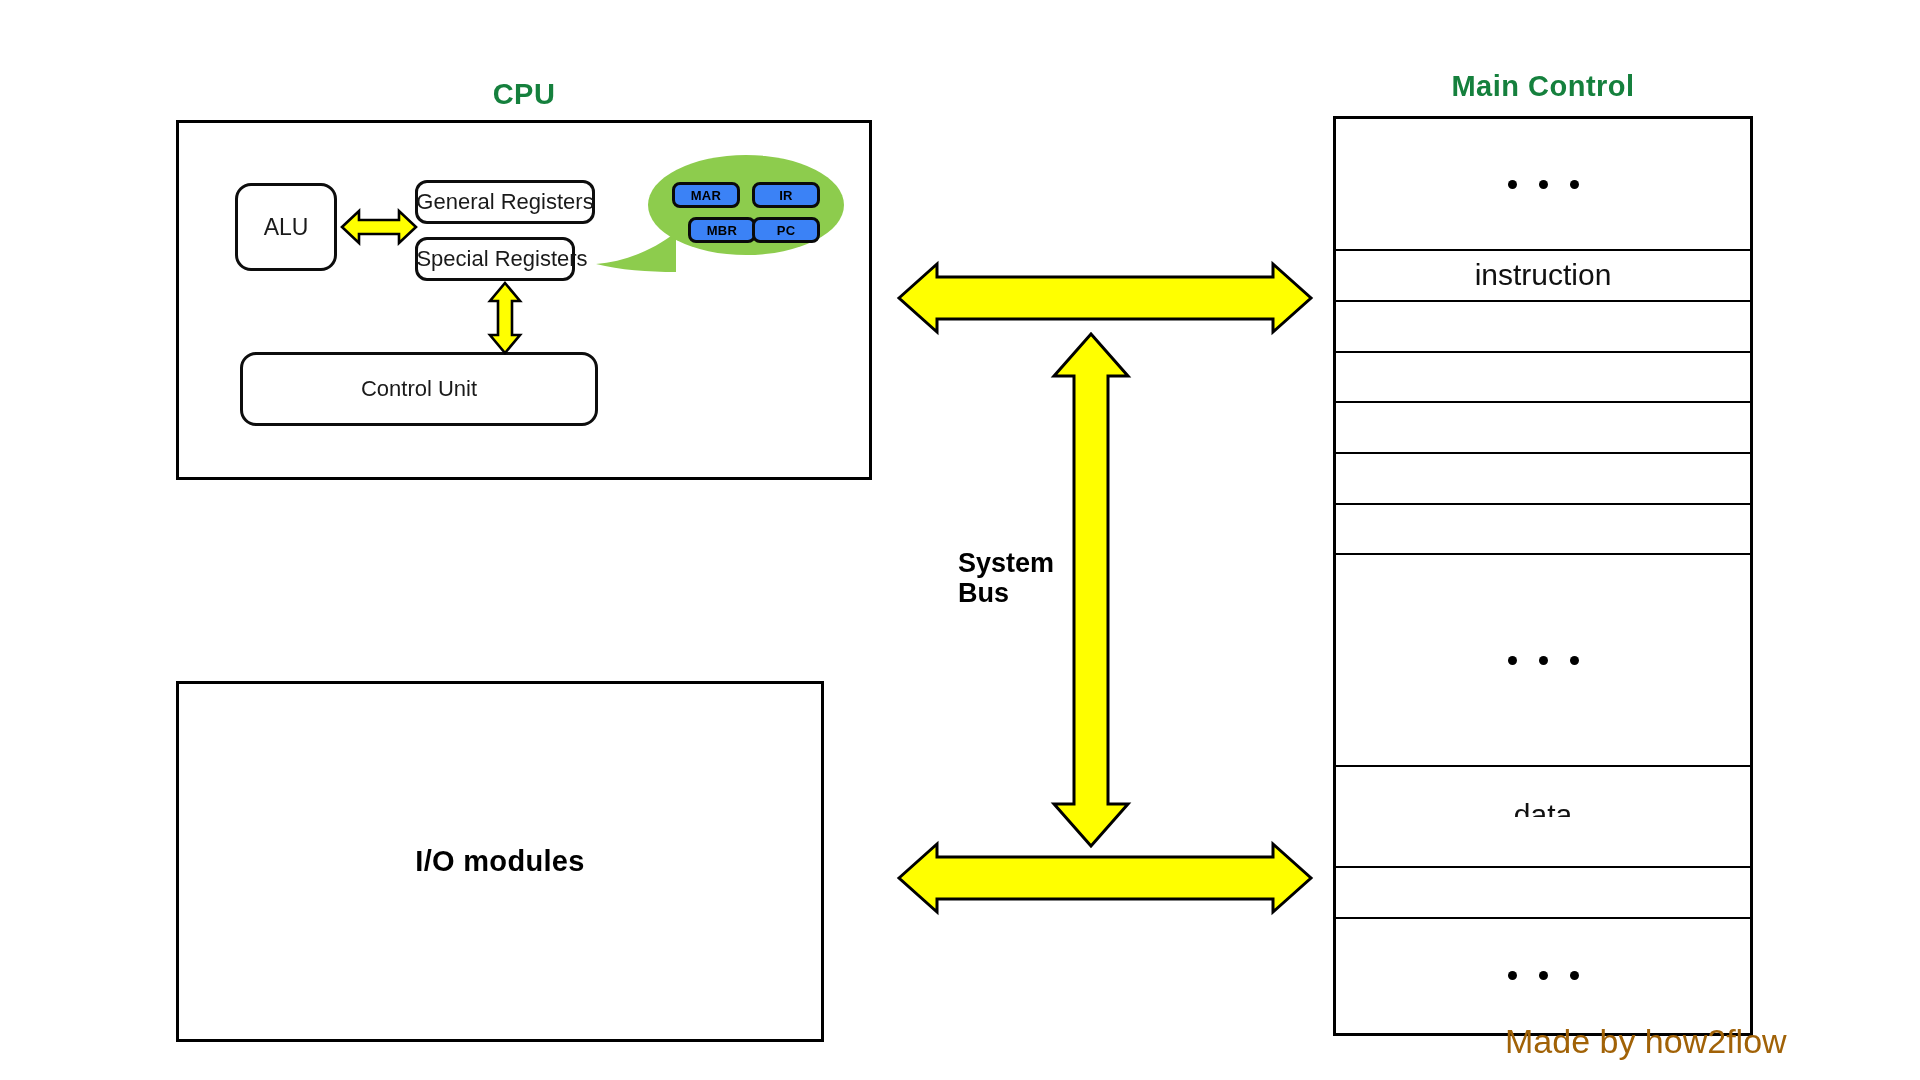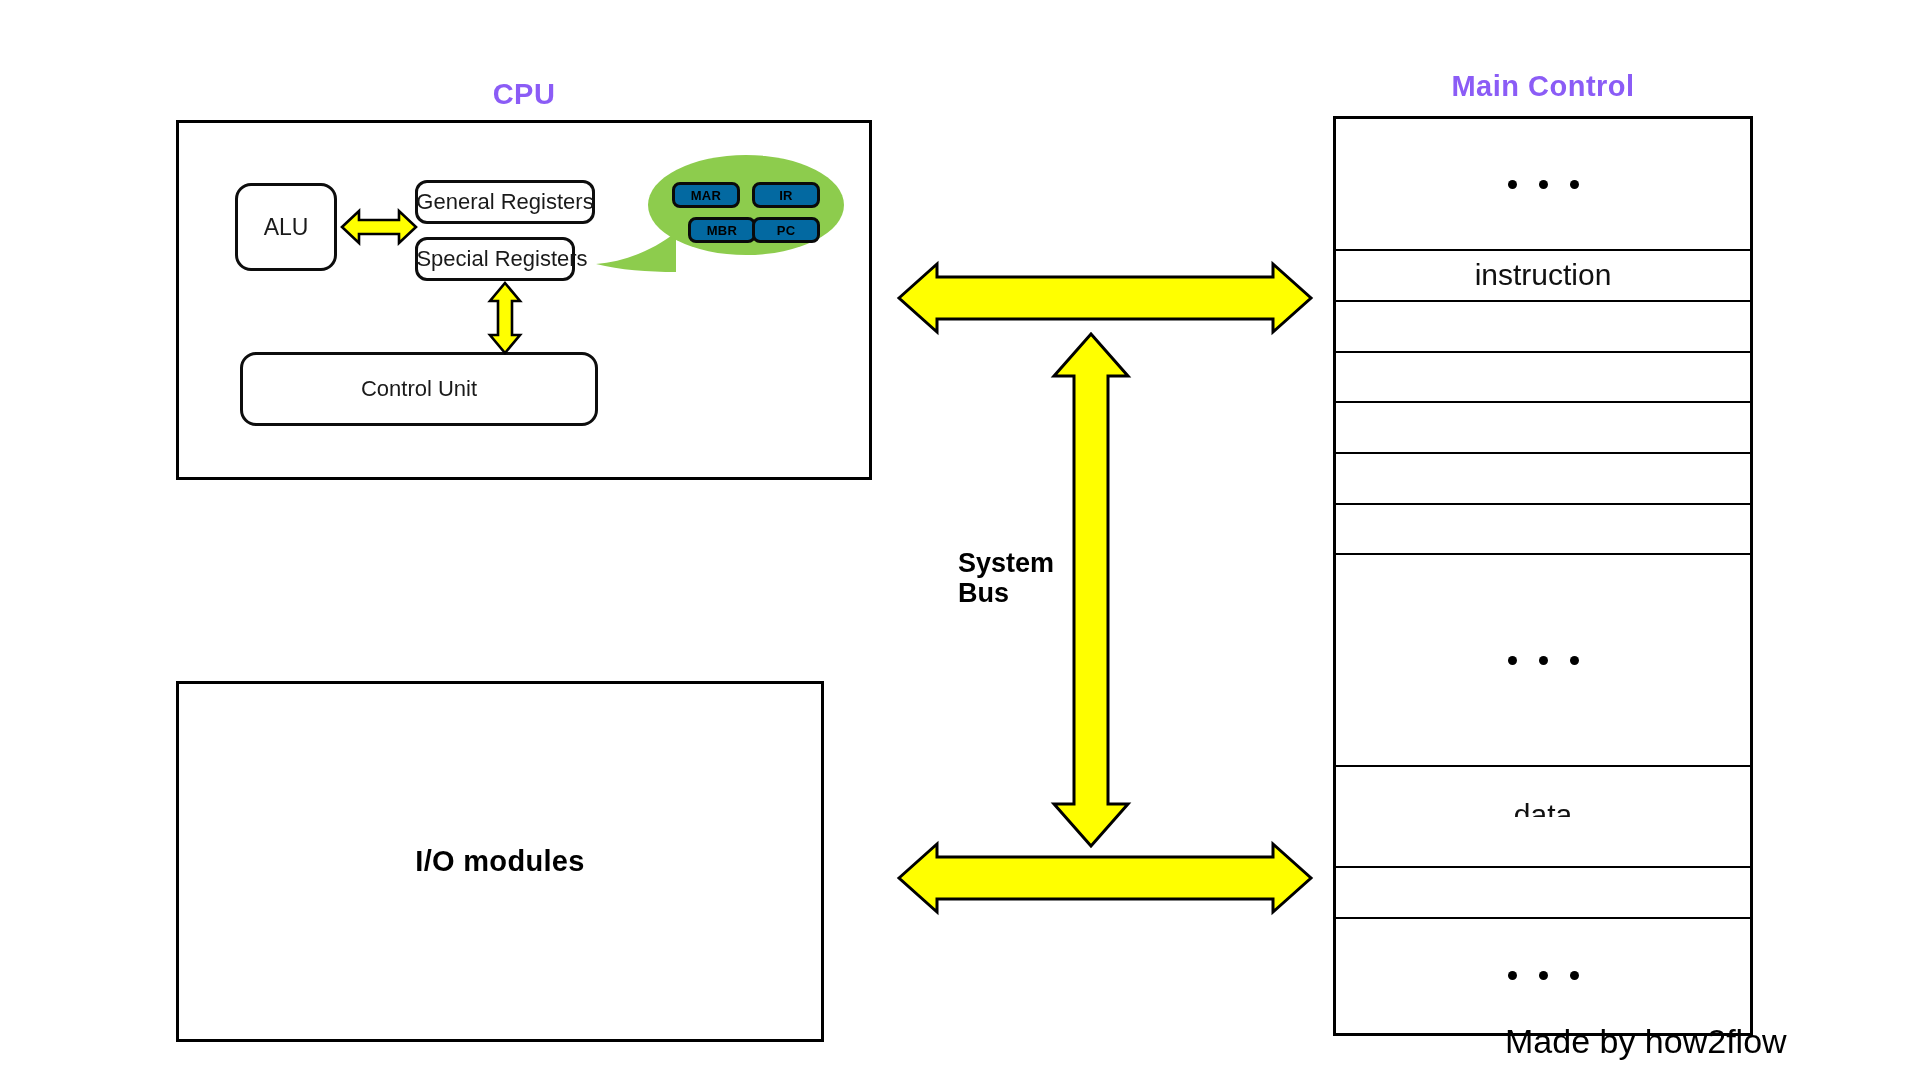--- a/index.html
+++ b/index.html
@@ -18,21 +18,21 @@
 
   
   .abs { position: absolute; }
 
   
   .section-title {
     font-weight: bold;
     font-size: 29px;
     letter-spacing: 0.5px;
     text-align: center;
-    color: #8b5cf6;
+    color: #15803d;
     white-space: nowrap;
   }
 
   
   #cpu-box {
     left: 176px;
     top: 120px;
     width: 696px;
     height: 360px;
     border: 3px solid #000;
@@ -70,21 +70,21 @@
   #callout-ellipse {
     left: 648px;
     top: 155px;
     width: 196px;
     height: 100px;
     border-radius: 50%;
     background: #8dcc4d;
   }
   .mini-reg {
     position: absolute;
-    background: #0369a1;
+    background: #3b82f6;
     border: 3px solid #0a0a0a;
     border-radius: 8px;
     box-sizing: border-box;
     display: flex;
     align-items: center;
     justify-content: center;
     font-size: 13px;
     font-weight: bold;
     color: #000;
     letter-spacing: 0.3px;
@@ -162,21 +162,21 @@
     height: 9px;
     border-radius: 50%;
     background: #000;
   }
 
   
   #watermark {
     left: 1505px;
     top: 1022px;
     font-size: 34px;
-    color: #000000;
+    color: #a16207;
     white-space: nowrap;
   }
 </style>
 </head>
 <body>
 
 <div class="abs section-title" id="cpu-title">CPU</div>
 
 <div class="abs" id="cpu-box"></div>
 

